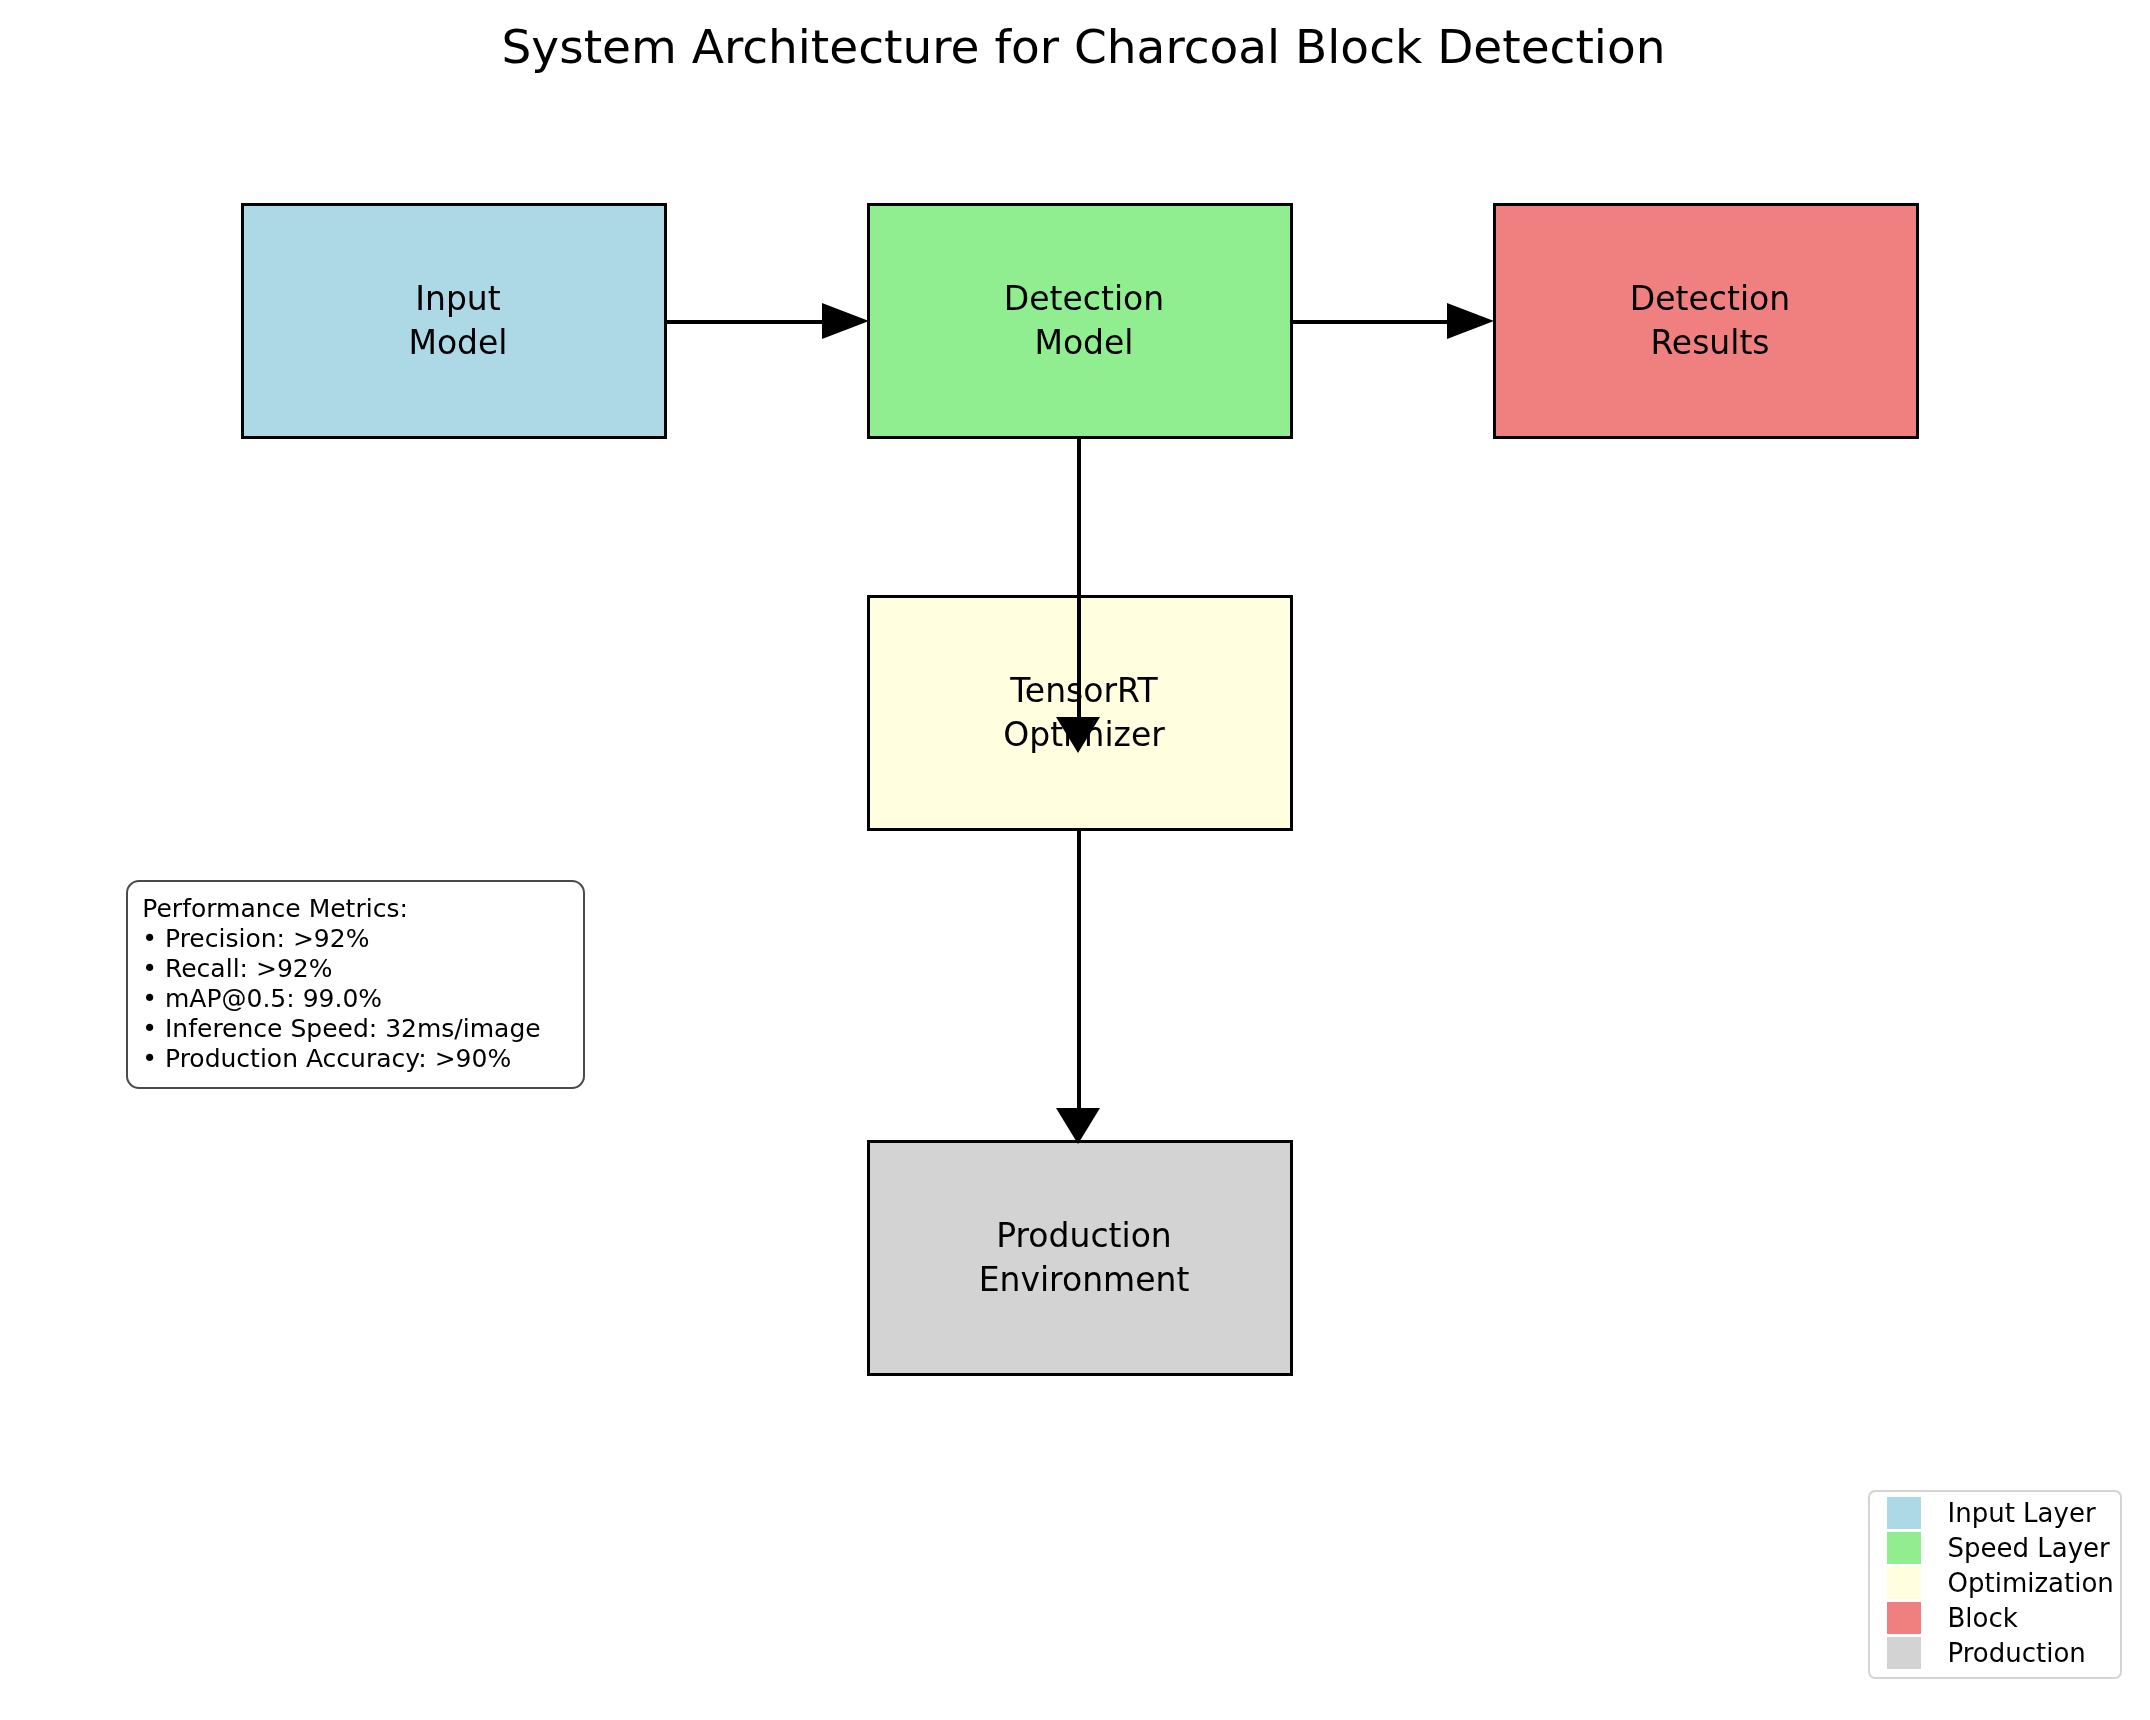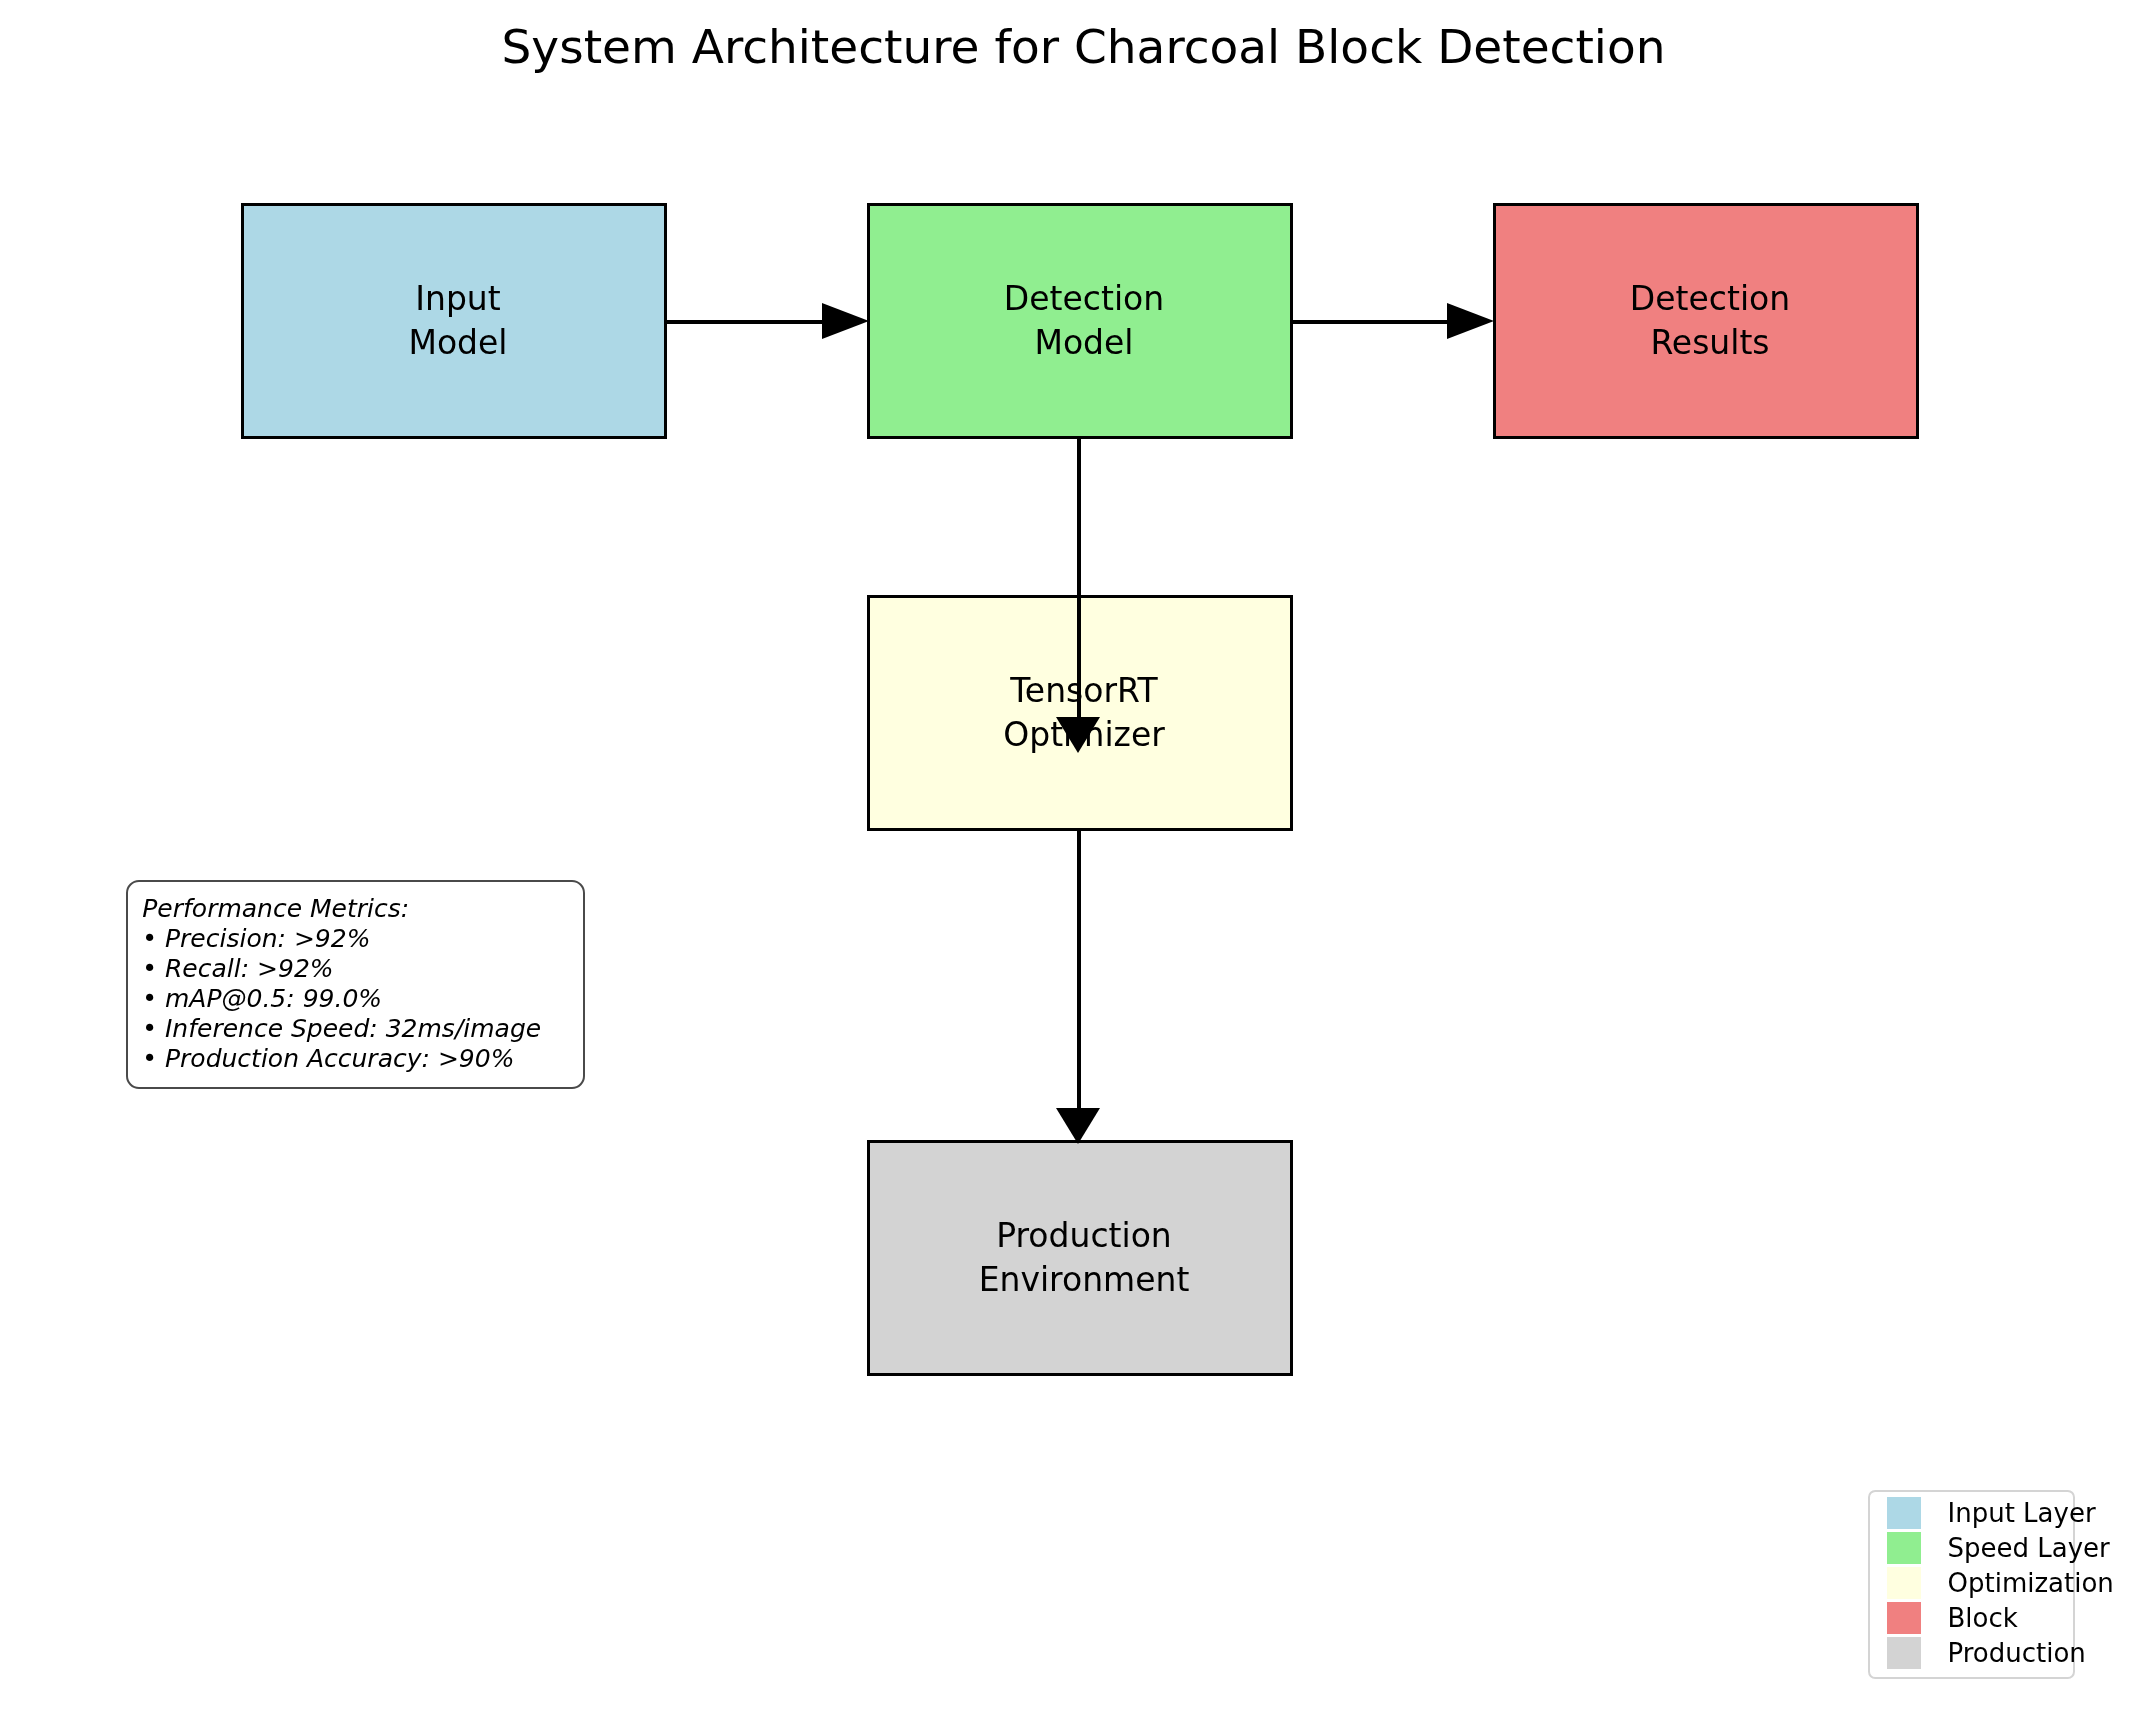--- a/index.html
+++ b/index.html
@@ -89,35 +89,34 @@
   
   .metrics-box {
     position: absolute;
     left: 126px;
     top: 880px;
     width: 459px;
     border: 2.9px solid #4a4a4a;
     border-radius: 13px;
     background: #ffffff;
     padding: 11.5px 14.3px 13px 14.3px;
-    font-style: italic;
   }
   .metrics-box .metric-line {
     font-size: 25px;
     line-height: 30px;
     white-space: nowrap;
     color: #000000;
   }
 
   
   .legend {
     position: absolute;
     left: 1868px;
     top: 1490px;
-    width: 207px;
+    width: 254px;
     border: 2.2px solid #d4d4d4;
     border-radius: 7.2px;
     background: #ffffff;
     padding: 5px 8.6px 8px 16.5px;
   }
   .legend-row {
     display: flex;
     align-items: center;
     height: 32px;
     margin-bottom: 2.9px;

